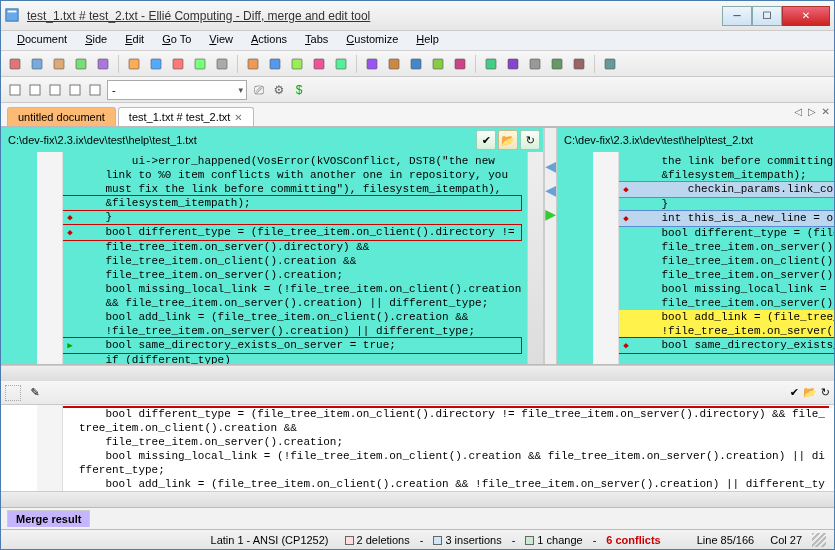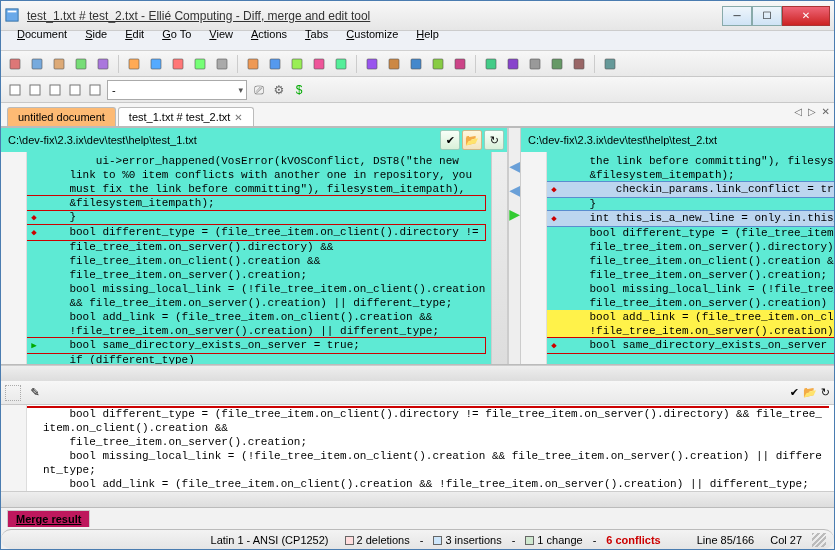--- a/index.html
+++ b/index.html
@@ -7,21 +7,21 @@
 
 
 .titlebar { height: 30px; background: linear-gradient(#f8f8f8,#e6e6e6); display: flex; align-items: center; padding: 0 4px; border-bottom: 1px solid #ccc; }
 .titlebar .icon { width: 16px; height: 16px; margin-right: 6px; }
 .titlebar .title { flex: 1; color: #333; font-size: 12px; text-decoration: underline; }
 .win-btns { display: flex; gap: 0; }
 .win-btn { width: 30px; height: 20px; border: 1px solid #8aa; background: linear-gradient(#eef5fb,#cfe3f5); display:flex;align-items:center;justify-content:center;font-size:10px;}
 .win-btn.close { width: 48px; background: linear-gradient(#e67,#c22); color: #fff; border-color:#a33;}
 
 
-.menubar { height: 20px; background: #eef1f6; padding: 8px 8px; display: flex; align-items: flex-end; gap: 2px; border-bottom: 1px solid #d0d0d0; }
+.menubar { height: 20px; background: #eef1f6; padding: 0 8px; display: flex; align-items: flex-start; gap: 2px; border-bottom: 1px solid #d0d0d0; }
 .menubar .item { padding: 2px 8px; cursor: default; }
 .menubar .item u { text-decoration: underline; }
 
 
 .toolbar { height: 26px; background: linear-gradient(#f7f7f7,#e9e9e9); border-bottom: 1px solid #c8c8c8; display: flex; align-items: center; padding: 0 4px; gap: 2px; }
 .tbtn { width: 20px; height: 20px; border: 1px solid transparent; display:flex;align-items:center;justify-content:center; border-radius:2px; }
 .tsep { width:1px; height:18px; background:#ccc; margin:0 3px; }
 .combo { height:20px; border:1px solid #aaa; background:#fff; padding:0 16px 0 4px; min-width:110px; font-size:11px; display:flex;align-items:center; position:relative;}
 .combo::after { content:"▾"; position:absolute; right:3px; font-size:9px; color:#555;}
 
@@ -36,21 +36,21 @@
 .pathbar { height: 24px; display:flex; align-items:center; gap:2px; padding: 2px 3px; }
 .pathbar .path { flex:1; padding:3px 4px; font-size:11px; }
 .pathbar .pbtn { width:20px; height:20px; border:1px solid #9cb; border-radius:2px; display:flex;align-items:center;justify-content:center; background:linear-gradient(#f8fff8,#d9f0d9); font-size:11px;}
 .pathbar .pbtn.brown{background:linear-gradient(#fff7dd,#f2e4c0); border-color:#cdb88a;}
 
 
 .diffarea { flex:0 0 auto; display:flex; background:#5eead4; border-top:1px solid #bbb; border-bottom:1px solid #bbb; height:238px; }
 .pane { flex:1; display:flex; flex-direction:column; border-right:1px solid #ccc; }
 .pane:last-child { border-right:none; }
 .gutter-col { width:26px; background:#f4f4f4; border-right:1px solid #ddd; }
-.pane-body { flex:1; display:flex; overflow:hidden; position:relative;}
+.pane-body { flex:1; display:flex; overflow:hidden; position:relative;padding-left:36px;}
 .code { flex:1; padding:2px 6px 2px 0; font-family: "Consolas","Courier New",monospace; font-size:11px; line-height:14px; white-space:pre; overflow:hidden;}
 .code .ln { display:flex; }
 .code .mk { width:14px; flex:0 0 14px; text-align:center; }
 .code .tx { flex:1; padding-left:2px; }
 .hl-blue { background:#bcd6ef; outline:1px solid #5a8dcf; }
 .hl-yellow { background:#fff24a; }
 .hl-redbox { outline:1px solid #c00; }
 .mk.red::before { content:"◆"; color:#c00; font-size:9px;}
 .mk.green::before { content:"▶"; color:#0a0; font-size:9px;}
 .center-gap { width:34px; background:#eee; border-left:1px solid #ccc; border-right:1px solid #ccc; display:flex;flex-direction:column;align-items:center; padding-top:30px; gap:8px;}
@@ -62,24 +62,24 @@
 
 .strip { height:24px; background:linear-gradient(#f7f7f7,#e9e9e9); border-bottom:1px solid #c8c8c8; display:flex;align-items:center;padding:0 4px; gap:4px;}
 .strip .splitter { width:16px;height:16px;border:1px dotted #aaa; }
 .strip .spacer { flex:1; }
 
 
 .mergepane { flex:1; display:flex; flex-direction:column; background:#fff; min-height:0;}
 .mergepane .pane-body { flex: 1; min-height: 0; }
 .mergepane .code { white-space: pre-wrap; word-break: break-all; }
 .mergefoot { height:22px; border-top:1px solid #bbb; background:#f2f2f2; display:flex;align-items:center; padding:0 6px;}
-.mergefoot .lbl { font-weight:bold; padding:2px 8px; border:1px solid #ccc; background:#be185d; border-width:1px 1px 0 1px;text-decoration:underline;}
-
-
-.statusbar { height:20px; background:linear-gradient(#f3f3f3,#e5e5e5); border-top:1px solid #bbb; display:flex;align-items:center; font-size:11px; padding:0 8px; gap:4px;border-radius:10px;}
+.mergefoot .lbl { font-weight:bold; padding:2px 8px; border:1px solid #ccc; background:#c4b5fd; border-width:1px 1px 0 1px;}
+
+
+.statusbar { height:20px; background:linear-gradient(#f3f3f3,#e5e5e5); border-top:1px solid #bbb; display:flex;align-items:center; font-size:11px; padding:0 8px; gap:4px;}
 .statusbar .seg { padding:0 6px; }
 .statusbar .conflicts { color:#c00; font-weight:bold; }
 .statusbar .dot { width:9px;height:9px; display:inline-block; border:1px solid #666; margin-right:3px; vertical-align:middle;}
 .dot.del{background:#fdd;} .dot.ins{background:#cde6fb;} .dot.chg{background:#cfe8cf;}
 .statusbar .spacer{flex:1;}
 .grip{width:14px;height:14px;background:repeating-linear-gradient(135deg,#bbb 0 2px,transparent 2px 4px);}
 
 svg { width:14px; height:14px; }
 </style>
 </head>

